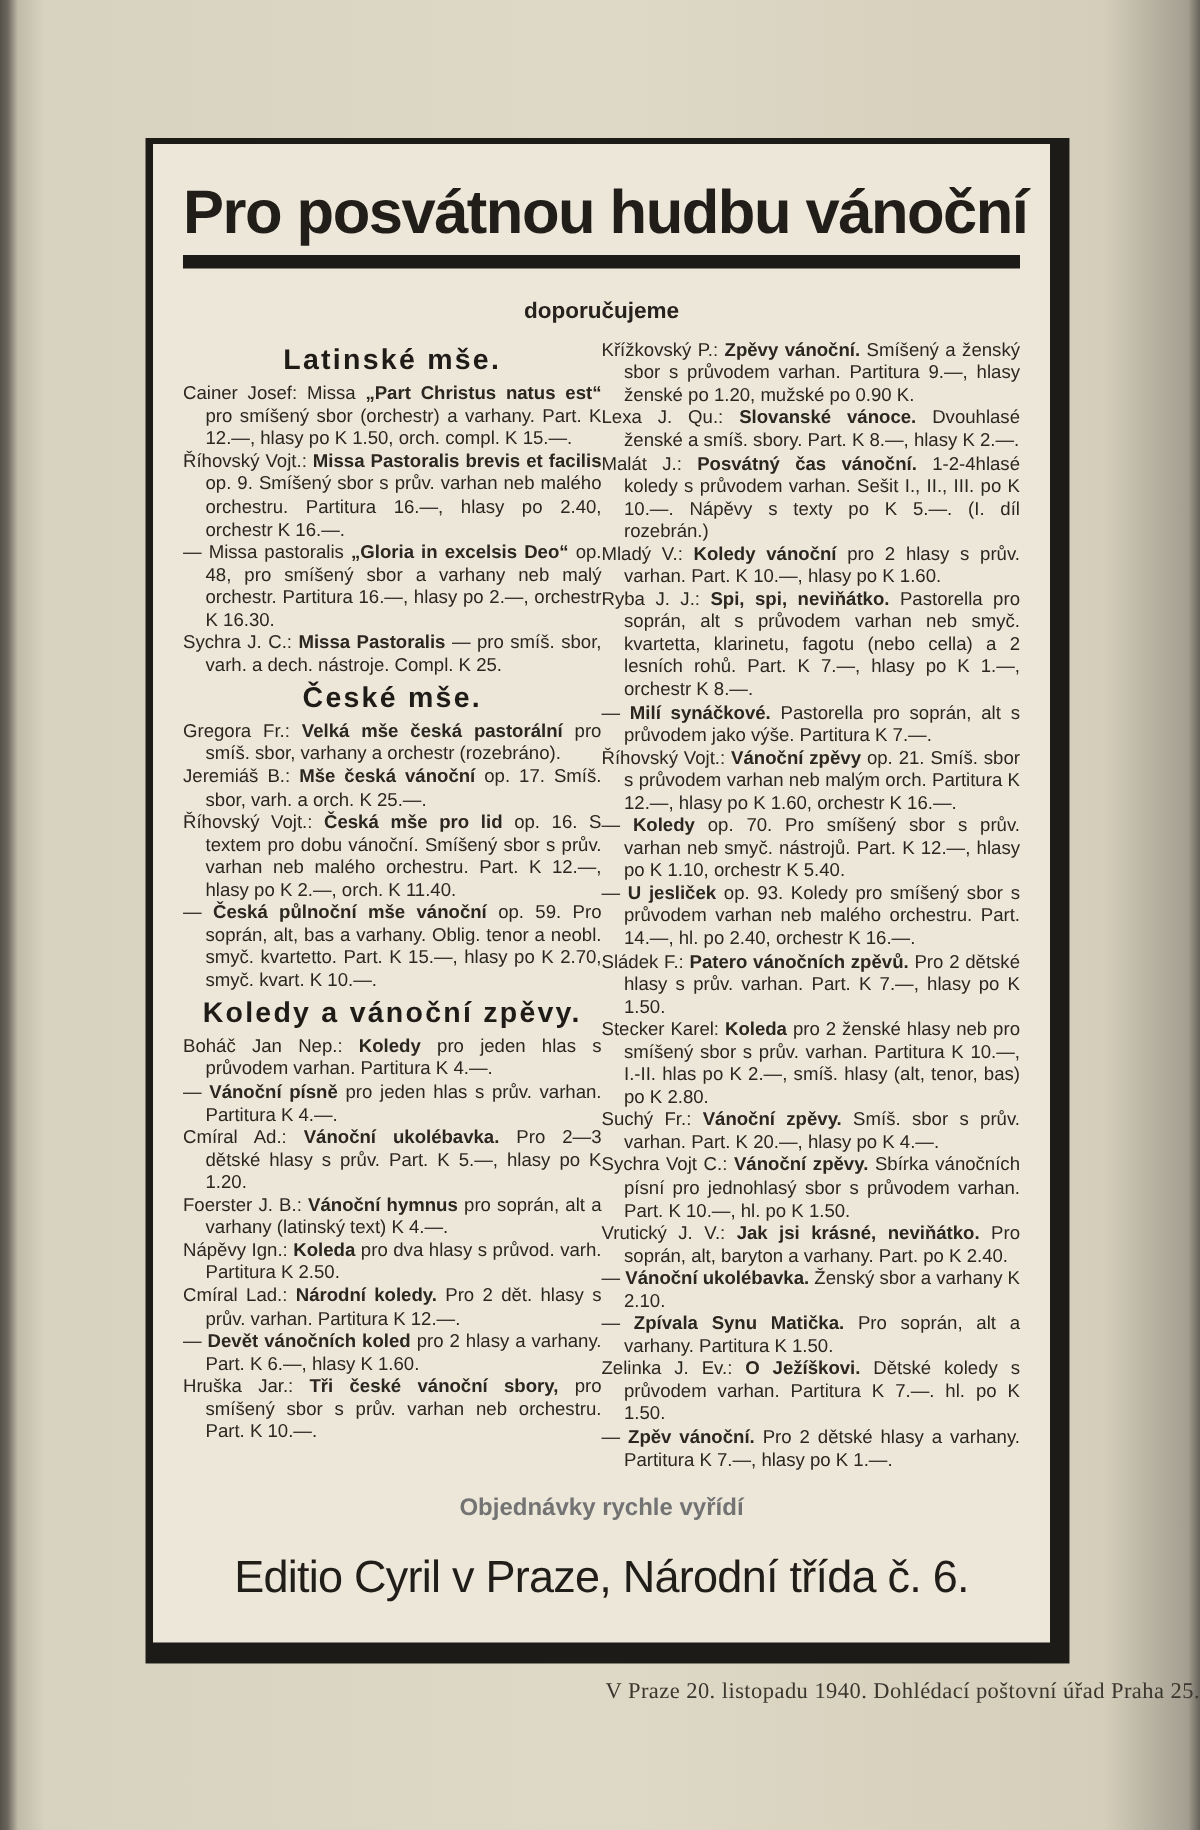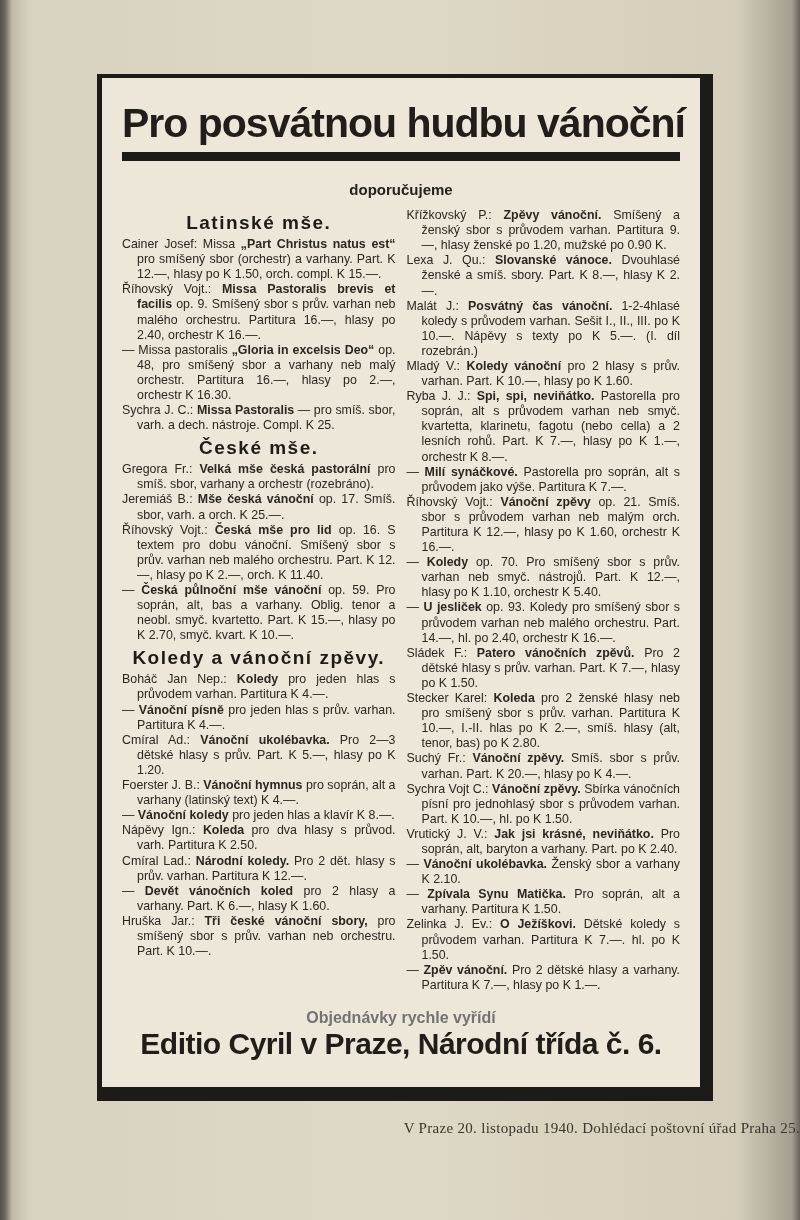--- a/index.html
+++ b/index.html
@@ -8,55 +8,55 @@
     font-family:"Liberation Sans",sans-serif;
     background:#d5cfbd;
   }
   .sheet{
     position:relative;width:800px;height:1220px;
     background:
       linear-gradient(90deg,#55514a 0px,#6b675e 5px,#c0baa8 12px,#d8d2c0 30px,#ded8c6 50%,#d4ceba 92%,#a39e90 99%,#66625a 100%),
       #d5cfbd;
   }
   .advert{
-    position:absolute;left:97px;top:74px;width:616px;min-height:1004px;
+    position:absolute;left:97px;top:92px;width:616px;min-height:1004px;
     box-sizing:border-box;
     border:4px solid #1d1b17;
     border-left-width:5px;
     border-right-width:13px;
     border-bottom-width:14px;
     background:#ece7d9;
     padding:0 20px;
   }
   .title{
     margin:24px 0 0 0;
     font-size:41px;line-height:1.05;font-weight:bold;
     color:#211e1a;letter-spacing:-1px;white-space:nowrap;
   }
   .title-rule{height:9px;background:#1d1b17;margin-top:7px;}
   .subtitle{
     text-align:center;font-weight:bold;font-size:15px;color:#26231e;
     margin:20px 0 10px 0;
   }
-  .columns{display:flex;gap:11px;color:#2a2721;}
+  .columns{display:flex;color:#2a2721;}
   .col{flex:1;min-width:0;font-size:12.4px;line-height:15.1px;text-align:justify;}
   .sec-heading{
     text-align:center;font-weight:bold;font-size:19px;letter-spacing:1.5px;
     color:#1f1c18;margin:3px 0 3px 0;line-height:23px;
   }
   .sec-note{text-align:center;margin:0 0 1px 0;}
   .entry{margin:0;padding-left:15px;text-indent:-15px;}
   .entry .b{font-weight:bold;}
   .footer-note{
     text-align:center;font-weight:bold;font-size:16px;color:#737373;
     margin:16px 0 0 0;
   }
   .publisher{
-    text-align:center;font-weight:bold;font-size:30px;letter-spacing:-0.5px;
-    color:#211e1a;margin:0 0 26px 0;
+    text-align:center;font-weight:normal;font-size:30px;letter-spacing:-0.5px;
+    color:#211e1a;margin:20px 0 26px 0;
   }
   .imprint{
     position:absolute;left:0;top:1120px;width:100%;
     text-align:right;
     font-family:"Liberation Serif",serif;
     font-size:15px;color:#39362e;letter-spacing:0.3px;
   }
 </style>
 </head>
 <body>
@@ -76,21 +76,20 @@
           <div class="sec-heading">České mše.</div>
           <p class="entry"><span>Gregora Fr.: </span><span class="b">Velká mše česká pastorální</span><span> pro smíš. sbor, varhany a orchestr (rozebráno).</span></p>
           <p class="entry"><span>Jeremiáš B.: </span><span class="b">Mše česká vánoční</span><span> op. 17. Smíš. sbor, varh. a orch. K 25.—.</span></p>
           <p class="entry"><span>Říhovský Vojt.: </span><span class="b">Česká mše pro lid</span><span> op. 16. S textem pro dobu vánoční. Smíšený sbor s prův. varhan neb malého orchestru. Part. K 12.—, hlasy po K 2.—, orch. K 11.40.</span></p>
           <p class="entry"><span>— </span><span class="b">Česká půlnoční mše vánoční</span><span> op. 59. Pro soprán, alt, bas a varhany. Oblig. tenor a neobl. smyč. kvartetto. Part. K 15.—, hlasy po K 2.70, smyč. kvart. K 10.—.</span></p>
           <div class="sec-heading">Koledy a vánoční zpěvy.</div>
           <p class="entry"><span>Boháč Jan Nep.: </span><span class="b">Koledy</span><span> pro jeden hlas s průvodem varhan. Partitura K 4.—.</span></p>
           <p class="entry"><span>— </span><span class="b">Vánoční písně</span><span> pro jeden hlas s prův. varhan. Partitura K 4.—.</span></p>
           <p class="entry"><span>Cmíral Ad.: </span><span class="b">Vánoční ukolébavka.</span><span> Pro 2—3 dětské hlasy s prův. Part. K 5.—, hlasy po K 1.20.</span></p>
           <p class="entry"><span>Foerster J. B.: </span><span class="b">Vánoční hymnus</span><span> pro soprán, alt a varhany (latinský text) K 4.—.</span></p>
-          <p class="entry"><span>— </span><span class="b">Vánoční koledy</span><span> pro jeden hlas a klavír K 8.—.</span></p>
           <p class="entry"><span>Nápěvy Ign.: </span><span class="b">Koleda</span><span> pro dva hlasy s průvod. varh. Partitura K 2.50.</span></p>
           <p class="entry"><span>Cmíral Lad.: </span><span class="b">Národní koledy.</span><span> Pro 2 dět. hlasy s prův. varhan. Partitura K 12.—.</span></p>
           <p class="entry"><span>— </span><span class="b">Devět vánočních koled</span><span> pro 2 hlasy a varhany. Part. K 6.—, hlasy K 1.60.</span></p>
           <p class="entry"><span>Hruška Jar.: </span><span class="b">Tři české vánoční sbory,</span><span> pro smíšený sbor s prův. varhan neb orchestru. Part. K 10.—.</span></p>
         </div>
       <div class="col" id="col-right">
           <p class="entry"><span>Křížkovský P.: </span><span class="b">Zpěvy vánoční.</span><span> Smíšený a ženský sbor s průvodem varhan. Partitura 9.—, hlasy ženské po 1.20, mužské po 0.90 K.</span></p>
           <p class="entry"><span>Lexa J. Qu.: </span><span class="b">Slovanské vánoce.</span><span> Dvouhlasé ženské a smíš. sbory. Part. K 8.—, hlasy K 2.—.</span></p>
           <p class="entry"><span>Malát J.: </span><span class="b">Posvátný čas vánoční.</span><span> 1-2-4hlasé koledy s průvodem varhan. Sešit I., II., III. po K 10.—. Nápěvy s texty po K 5.—. (I. díl rozebrán.)</span></p>
           <p class="entry"><span>Mladý V.: </span><span class="b">Koledy vánoční</span><span> pro 2 hlasy s prův. varhan. Part. K 10.—, hlasy po K 1.60.</span></p>

